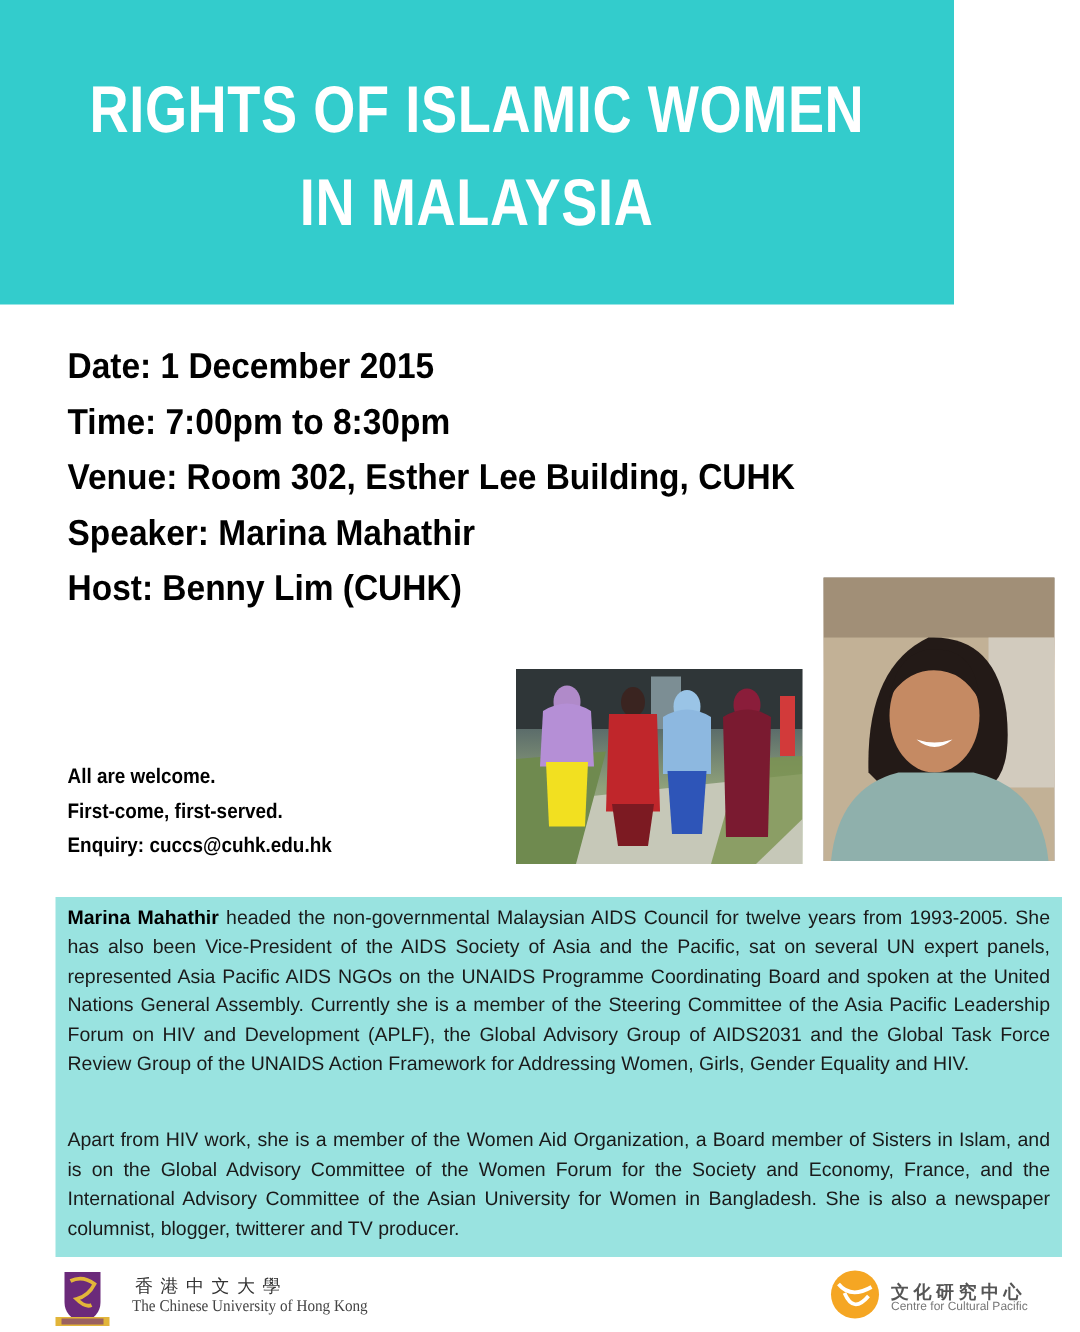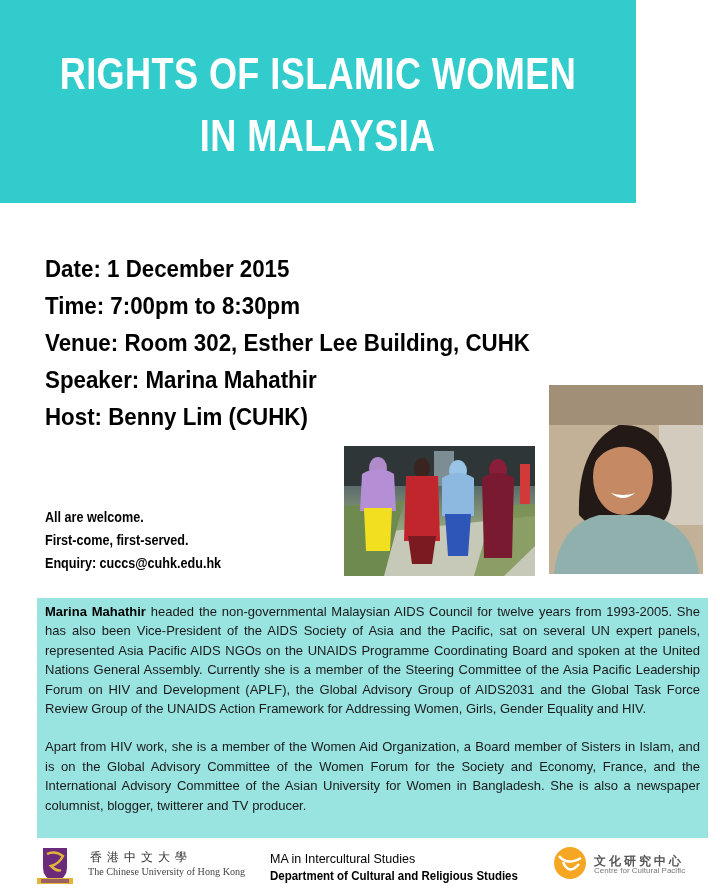--- a/index.html
+++ b/index.html
@@ -11,21 +11,21 @@
     background: #33cccc;
     display: flex; flex-direction: column; align-items: center; justify-content: center;
     padding-top: 6px;
   }
   .header .title-line {
     color: #ffffff; font-family: "Liberation Sans", sans-serif; font-weight: bold;
     font-size: 44px; letter-spacing: 0.5px; line-height: 62px;
     transform: scaleX(0.82); white-space: nowrap;
   }
 
-  .details { position: absolute; left: 45px; top: 250px; }
+  .details { position: absolute; left: 45px; top: 226px; }
   .details .row {
     font-family: "Liberation Sans", sans-serif; font-weight: bold; font-size: 24px;
     line-height: 37px; height: 37px; white-space: nowrap;
     transform-origin: left center; transform: scaleX(0.93);
   }
 
   .notes { position: absolute; left: 45px; top: 506px; }
   .notes .row {
     font-weight: bold; font-size: 14px; line-height: 23px; white-space: nowrap;
     transform-origin: left center; transform: scaleX(0.9);
@@ -37,21 +37,21 @@
   .photo-portrait { left: 549px; top: 385px; width: 154px; height: 189px;
     background: linear-gradient(180deg, #7a6a55 0%, #c7b59a 35%, #b5a48a 60%, #8f8471 100%); }
 
   .bio {
     position: absolute; left: 37px; top: 598px; width: 671px; height: 240px;
     background: #99e3e0; padding: 4px 8px 0 8px;
     font-family: "Liberation Sans", sans-serif; font-size: 13px; line-height: 19.4px;
     color: #1a1a1a; text-align: justify;
   }
   .bio p { margin: 0; }
-  .bio p + p { margin-top: 19px; }
+  .bio p + p { margin-top: 32px; }
   .bio strong { font-weight: bold; color: #000; }
 
   .footer { position: absolute; left: 0; top: 840px; width: 720px; height: 48px; }
   .cuhk-crest { position: absolute; left: 35px; top: 6px; width: 40px; height: 40px; }
   .cuhk-name-zh { position: absolute; left: 90px; top: 9px; font-family: Liberation Sans, sans-serif;
     font-size: 12px; letter-spacing: 5px; color: #333; white-space: nowrap; }
   .cuhk-name-en { position: absolute; left: 88px; top: 25px; font-family: "Liberation Serif", serif;
     font-size: 11px; color: #444; white-space: nowrap; transform: scaleX(0.92); transform-origin: left center; }
   .program { position: absolute; left: 270px; top: 11px; font-size: 12.5px; line-height: 17px;
     white-space: nowrap; color: #000; }
@@ -132,24 +132,20 @@
 <div class="footer">
   <svg class="cuhk-crest" viewBox="0 0 40 40">
     <path d="M8 2 L32 2 L32 22 Q32 32 20 36 Q8 32 8 22 Z" fill="#6b2a7a"></path>
     <path d="M12 8 Q20 4 28 10 Q24 18 16 20 Q22 26 26 24" stroke="#e2b53a" stroke-width="2.5" fill="none"></path>
     <rect x="2" y="32" width="36" height="6" fill="#e2b53a"></rect>
     <rect x="6" y="33" width="28" height="4" fill="#6b2a7a" opacity="0.6"></rect>
   </svg>
   <div class="cuhk-name-zh">香港中文大學</div>
   <div class="cuhk-name-en">The Chinese University of Hong Kong</div>
 
-  <div class="program">
-    <span class="l1">MA in Intercultural Studies</span>
-    <span class="l2">Department of Cultural and Religious Studies</span>
-  </div>
 
   <svg class="ccs-logo" viewBox="0 0 34 34">
     <circle cx="17" cy="17" r="16" fill="#f5a623"></circle>
     <path d="M6 10 Q14 20 28 12" stroke="#ffffff" stroke-width="2.5" fill="none"></path>
     <path d="M10 16 Q16 30 26 18" stroke="#ffffff" stroke-width="2.5" fill="none"></path>
   </svg>
   <div class="ccs-zh">文化研究中心</div>
   <div class="ccs-en">Centre for Cultural Pacific</div>
 </div>
 

